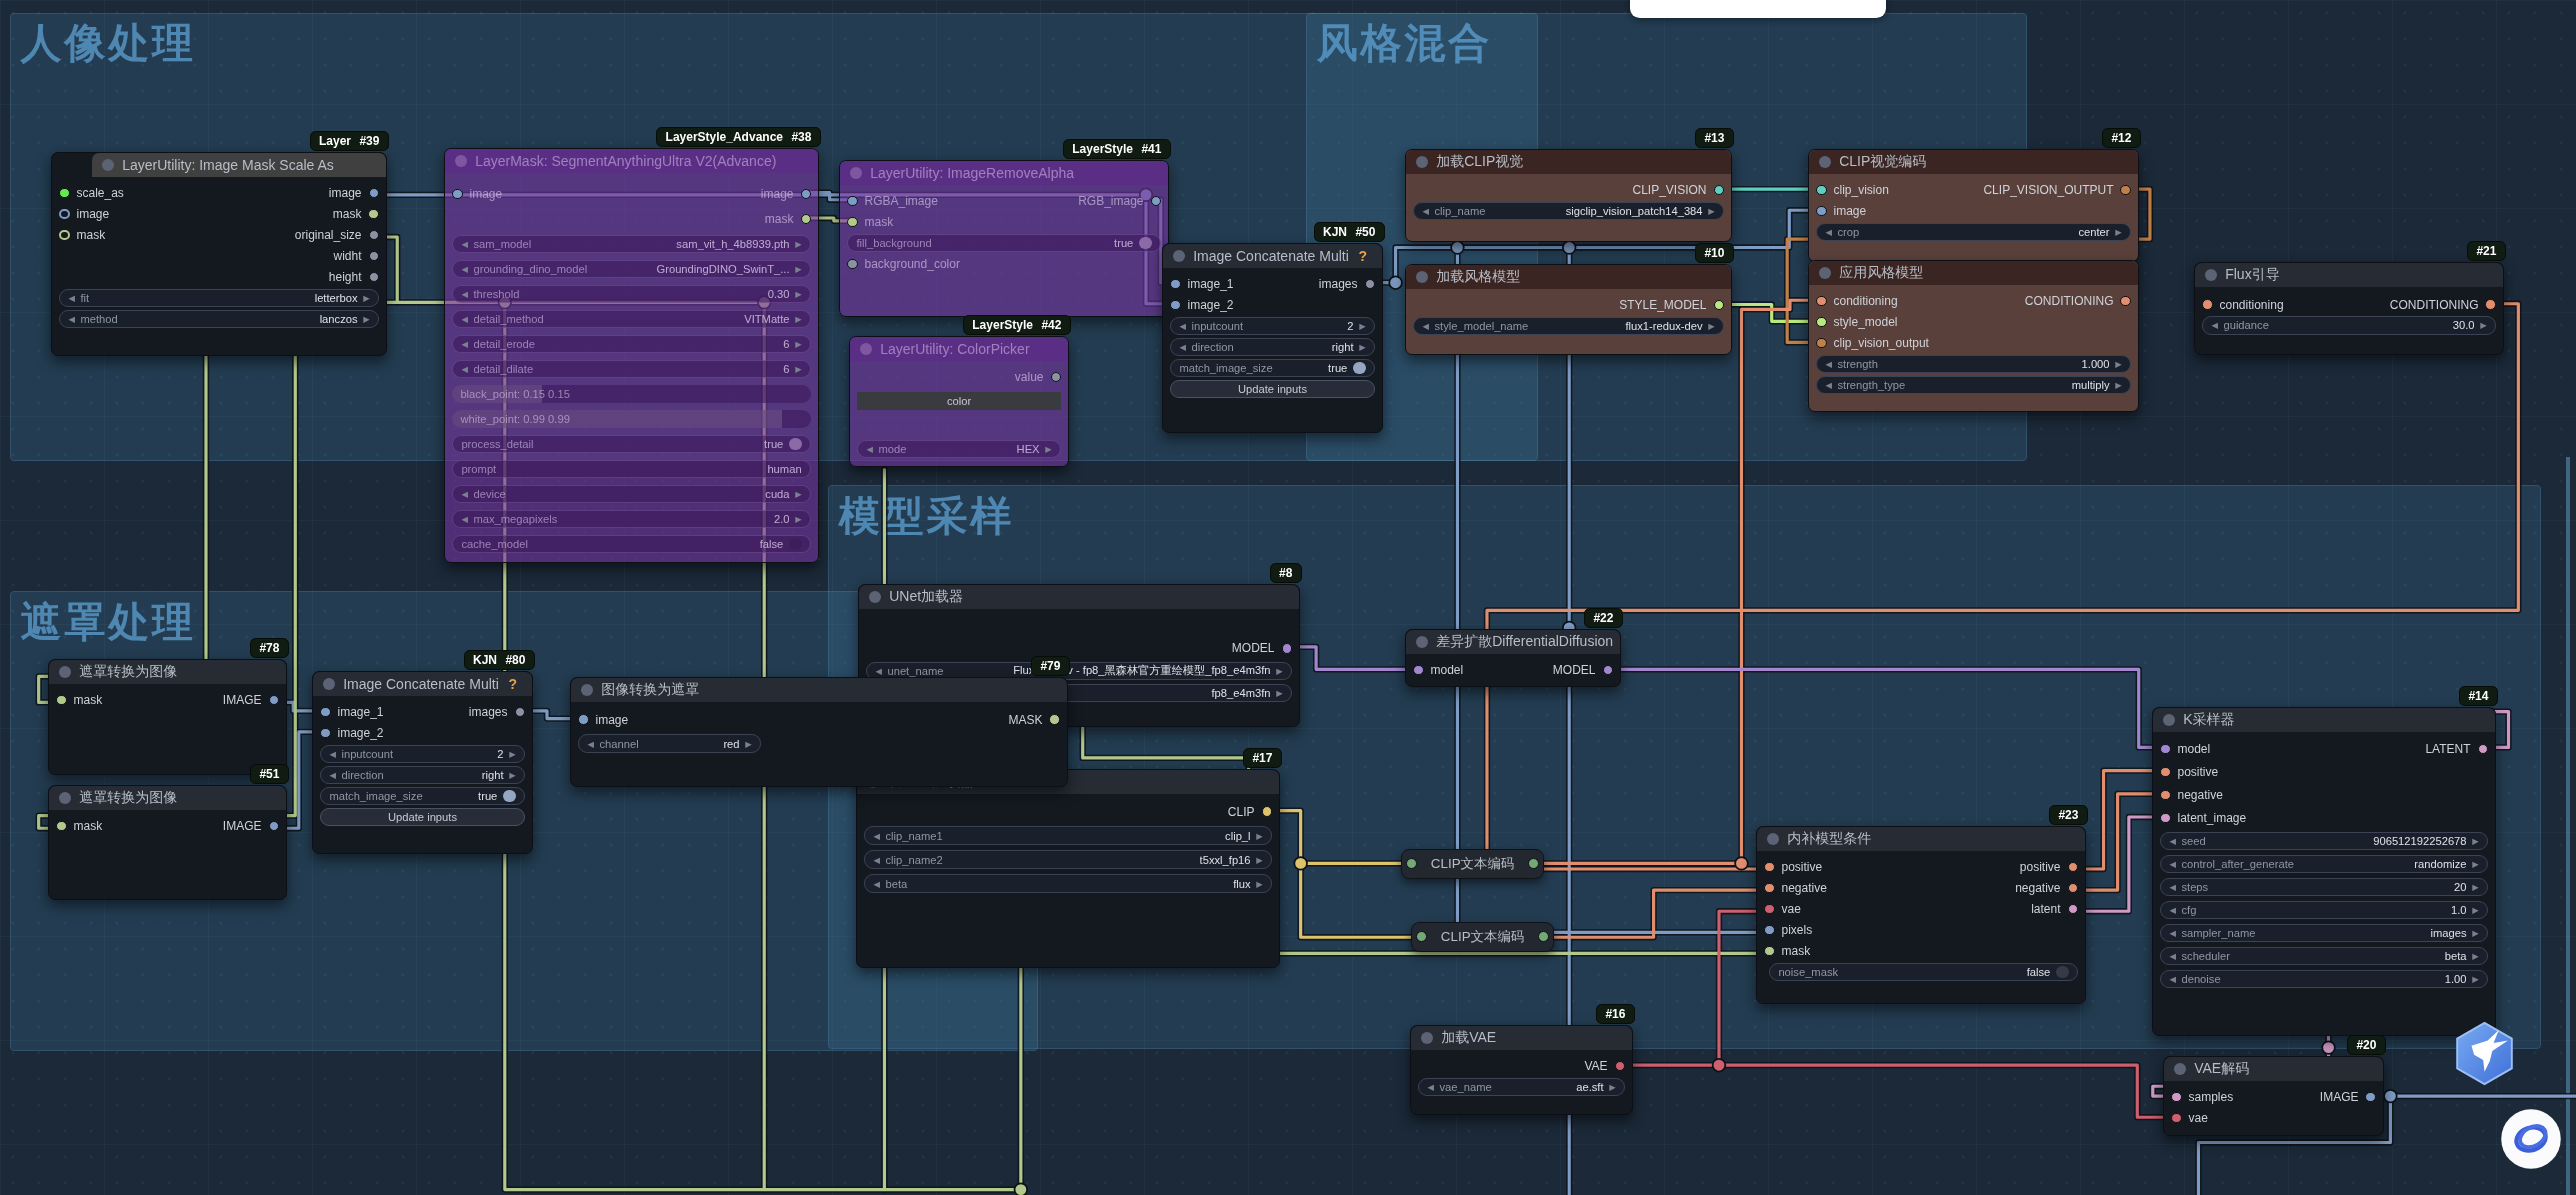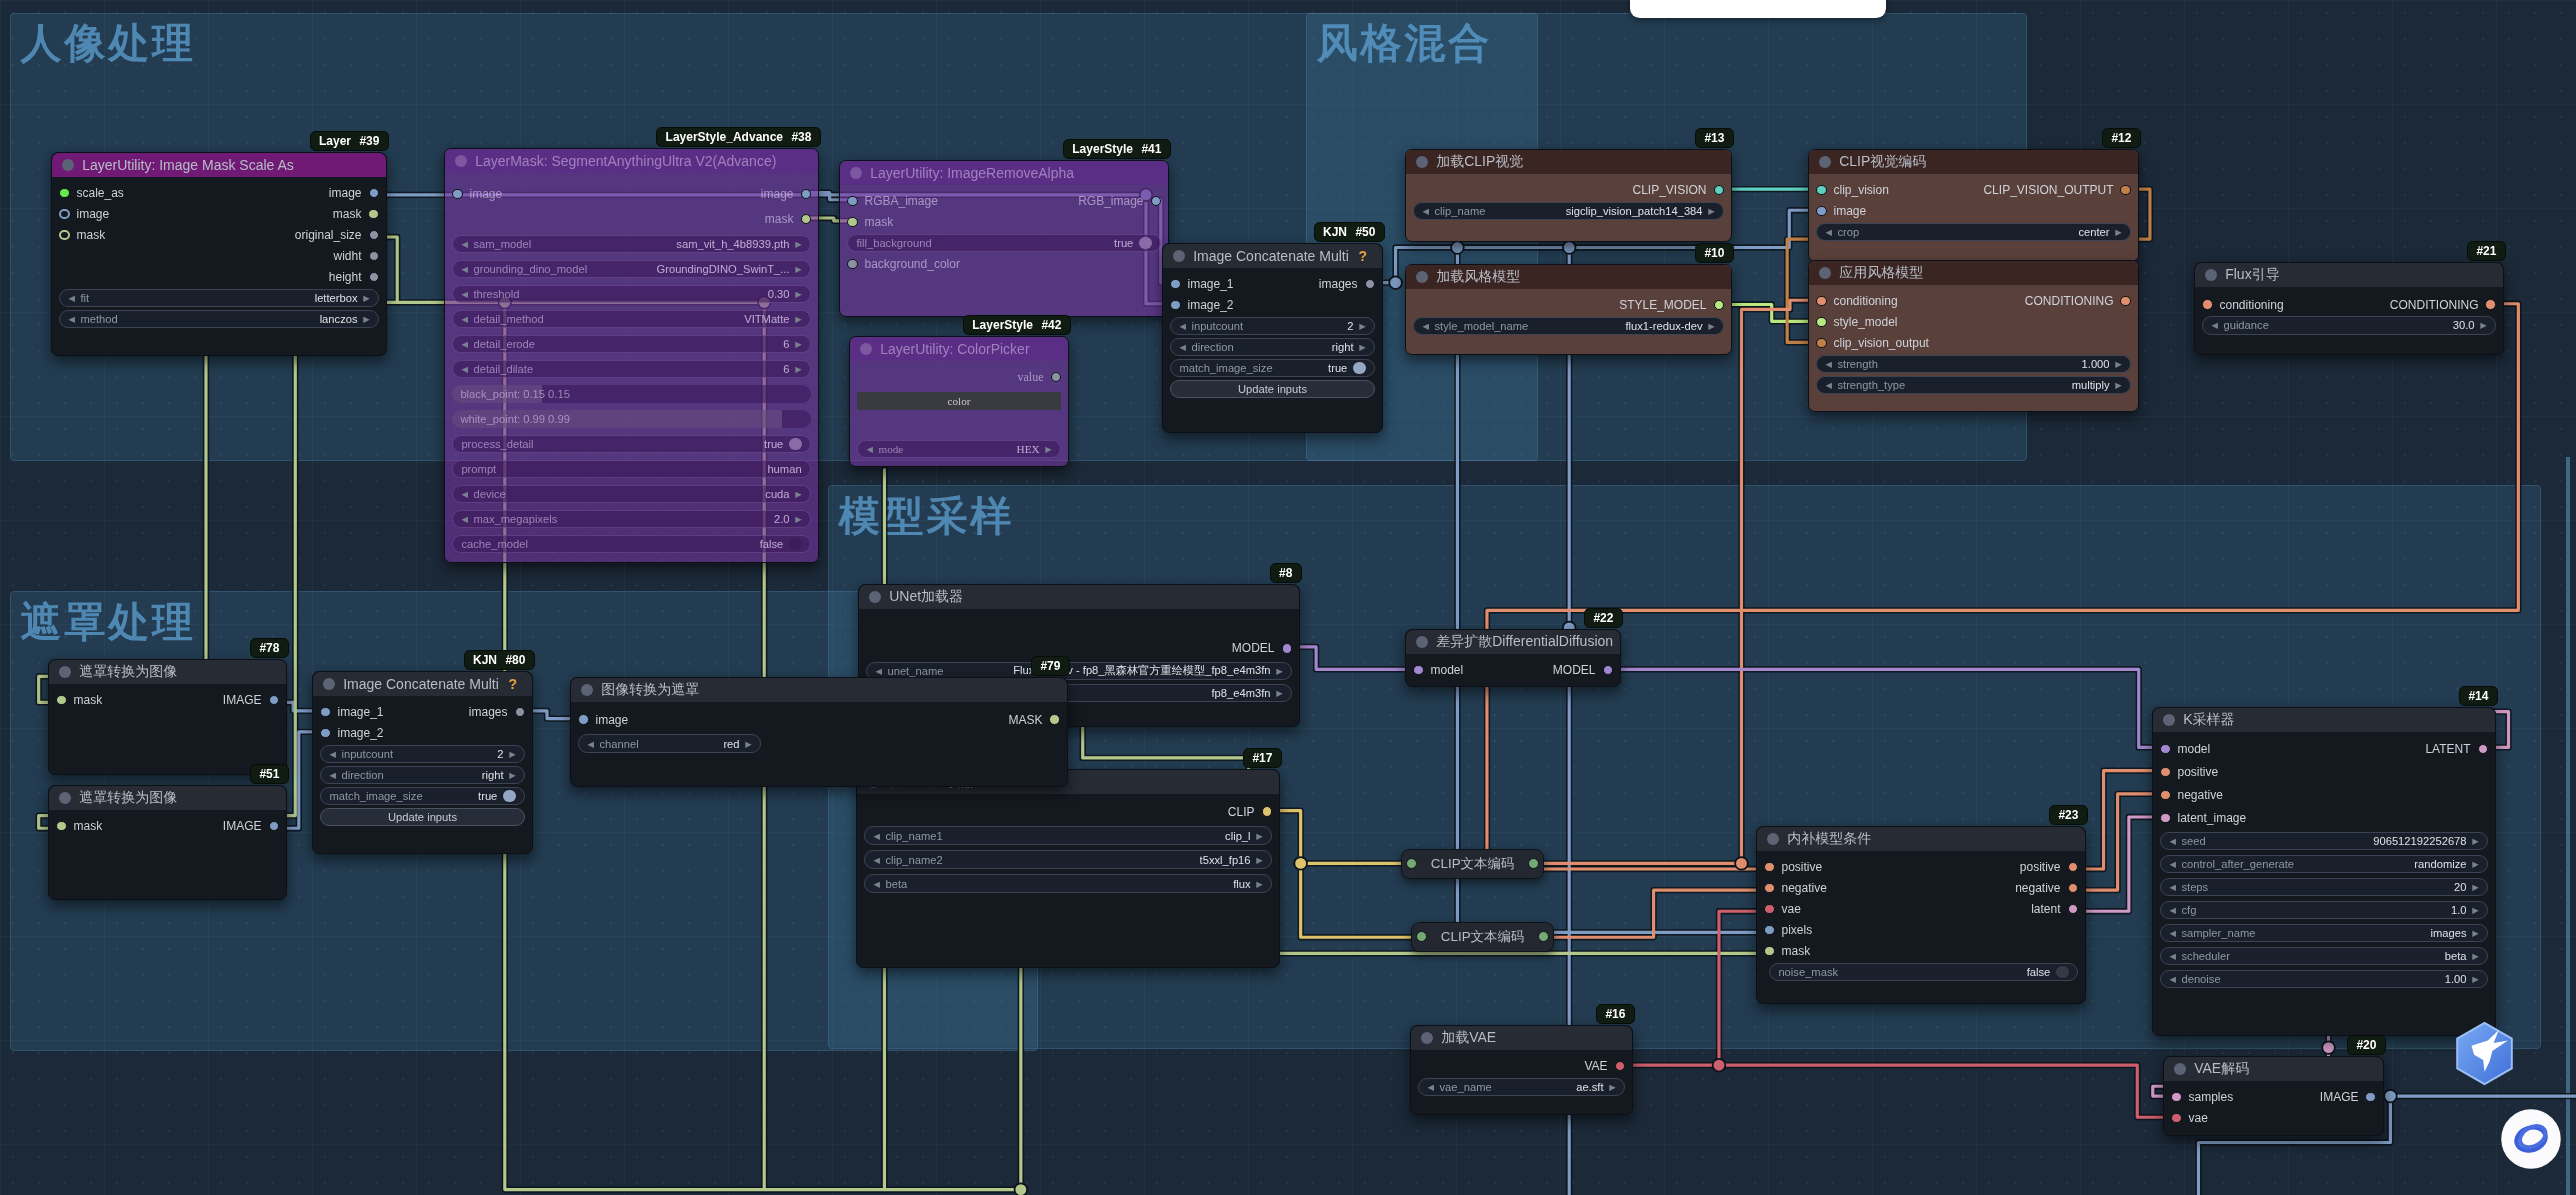--- a/index.html
+++ b/index.html
@@ -155,21 +155,21 @@
       <circle cx="3400" cy="1559" r="9" fill="#7e9cc4" stroke="#0d1219" stroke-width="2.5"></circle>
       <circle cx="1850" cy="1228" r="9" fill="#dec36d" stroke="#0d1219" stroke-width="2.5"></circle>
       <circle cx="2477" cy="1228" r="9" fill="#e08e6d" stroke="#0d1219" stroke-width="2.5"></circle>
       <circle cx="2445" cy="1515" r="9" fill="#cd5f6e" stroke="#0d1219" stroke-width="2.5"></circle>
       <circle cx="718" cy="430" r="9" fill="#b3c98c" stroke="#0d1219" stroke-width="2.5"></circle>
       <circle cx="1087" cy="430" r="9" fill="#b3c98c" stroke="#0d1219" stroke-width="2.5"></circle>
       <circle cx="1452" cy="1692" r="9" fill="#b3c98c" stroke="#0d1219" stroke-width="2.5"></circle>
       <circle cx="3312" cy="1490" r="9" fill="#cf9ac5" stroke="#0d1219" stroke-width="2.5"></circle>
     </svg>
     <div class="node dark" style="left: 51px; top: 152px; width: 334px; height: 202px;">
-      <div class="nheader" style="background: #701a75;">
+      <div class="nheader" style="background: #404040; margin-left: 40px;">
         <span class="ndot"></span>
         <span class="ntitle">LayerUtility: Image Mask Scale As</span>
       </div>
       <div class="badge" style="right: -2.8px; top: -22.5px;">
         <span>Layer</span>
         <span>#39</span>
       </div>
       <div class="rows" style="padding-top: 5.6px;">
         <div class="row" style="height: 21px;">
           <span class="pside pin">
@@ -398,21 +398,21 @@
     </div>
     <div class="node purple" style="left: 849px; top: 336px; width: 218px; height: 129px;">
       <div class="nheader">
         <span class="ndot"></span>
         <span class="ntitle">LayerUtility: ColorPicker</span>
       </div>
       <div class="badge" style="right: -2.8px; top: -22.5px;">
         <span>LayerStyle</span>
         <span>#42</span>
       </div>
-      <div class="rows" style="padding-top: 4.2px; font-family: Liberation Serif, serif;">
+      <div class="rows" style="padding-top: 4.2px;">
         <div class="row" style="height: 24px;">
           <span class="pside pout">
             <span>value</span>
             <span class="pdot" style="background: rgb(139, 147, 162);"></span>
           </span>
         </div>
         <div class="row" style="height: 24px;">
           <div class="widget swatch">color</div>
         </div>
         <div class="row" style="height: 24px;"></div>

